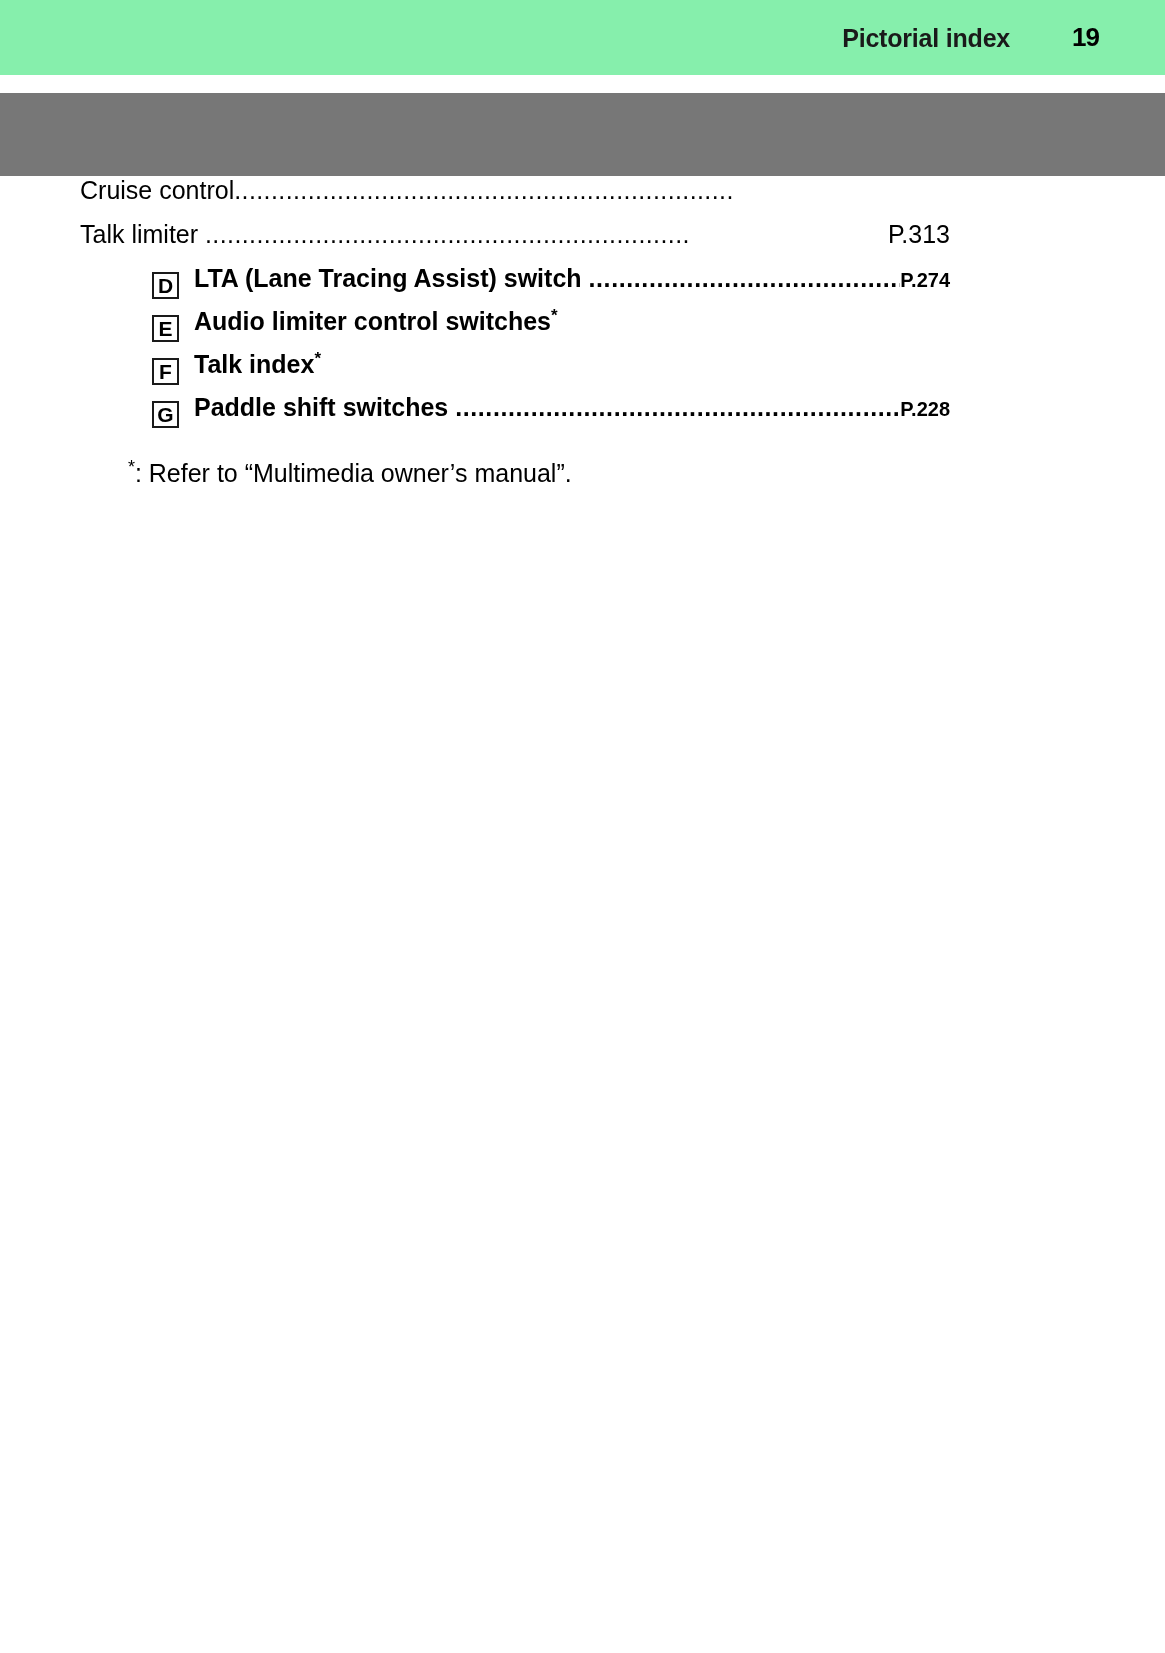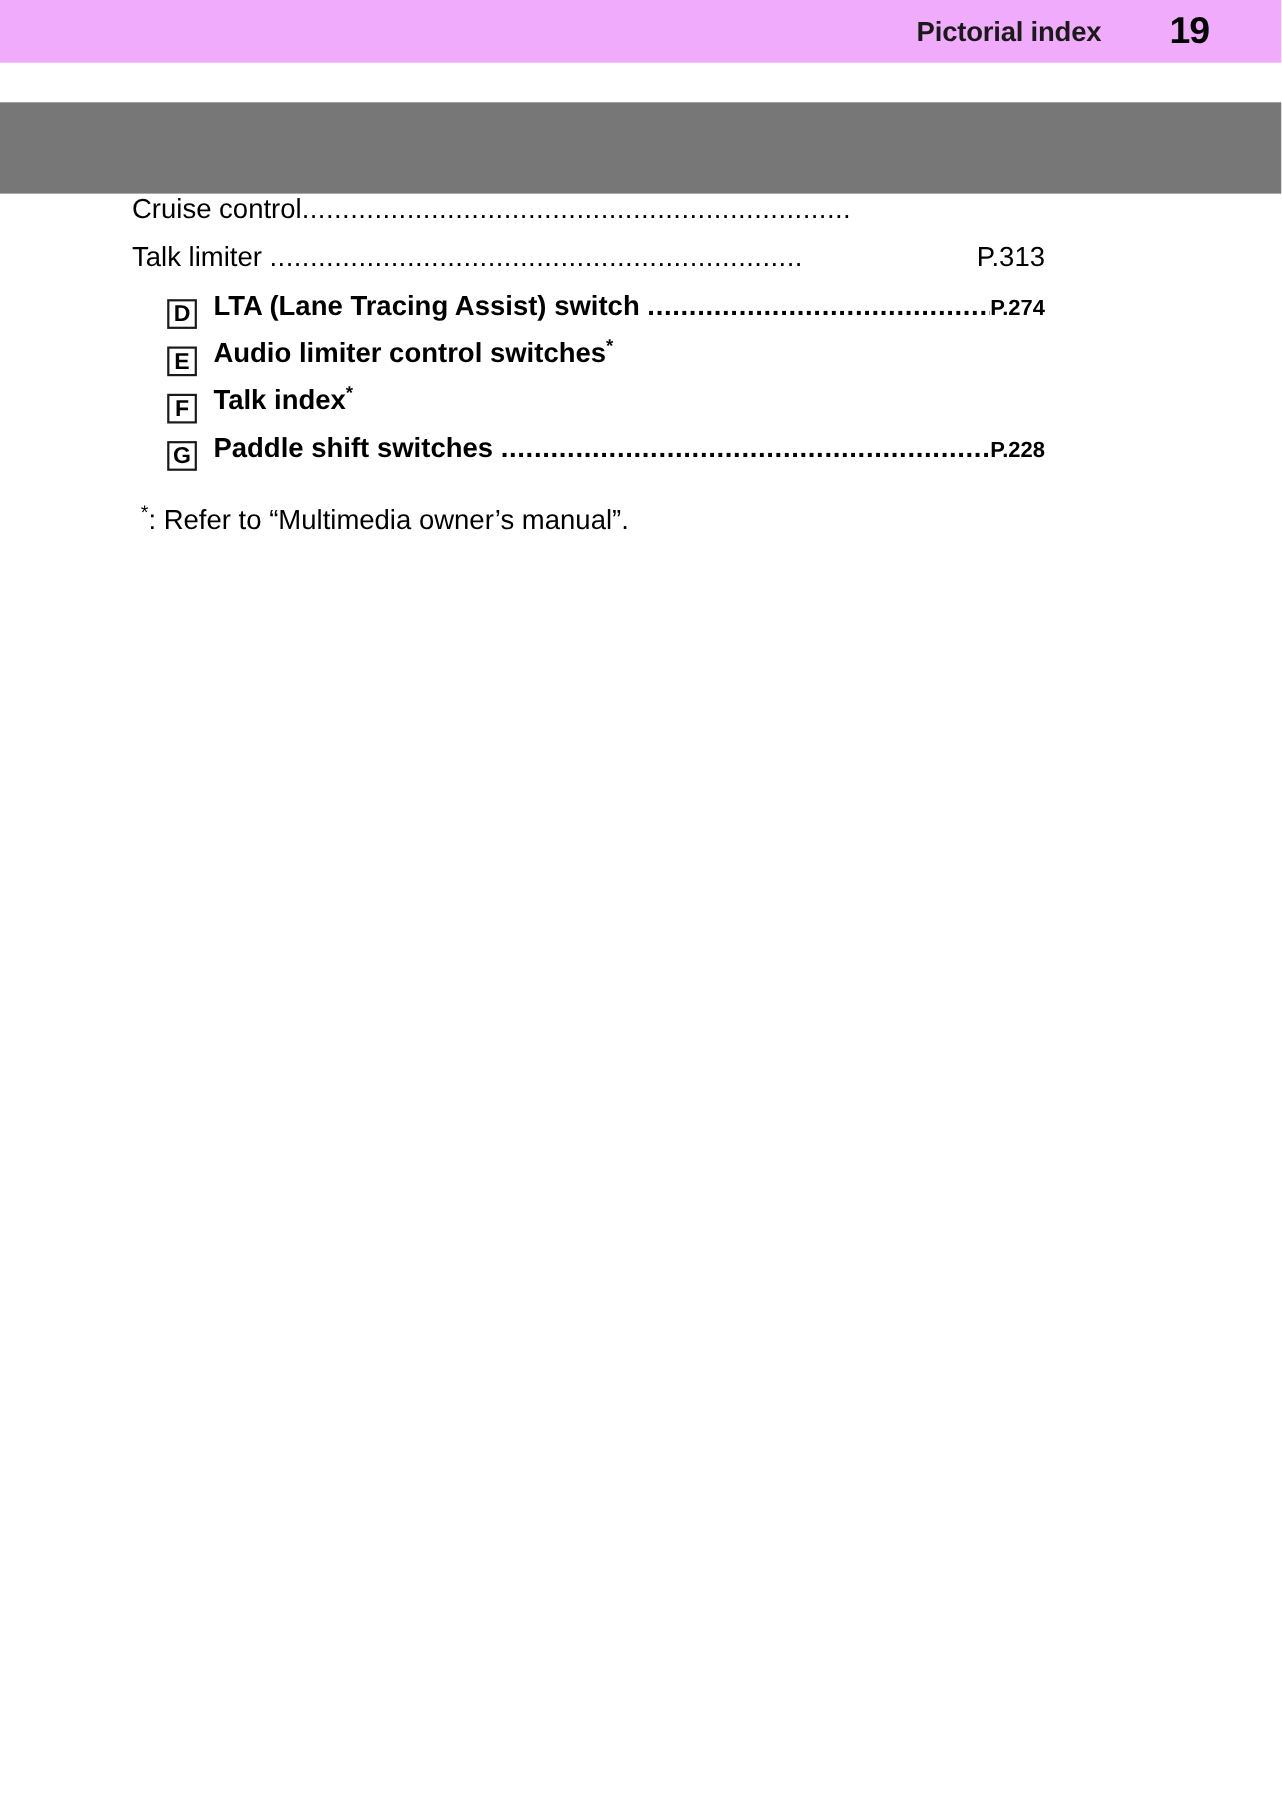--- a/index.html
+++ b/index.html
@@ -15,36 +15,36 @@
     color: #000000;
     overflow: hidden;
   }
 
   
   .header-band {
     position: absolute;
     left: 0;
     top: 0;
     width: 1165px;
-    height: 57px;
-    background: #f0abfc;
+    height: 75px;
+    background: #86efac;
     display: flex;
     align-items: center;
     justify-content: flex-end;
   }
   .header-title {
     font-size: 25px;
     font-weight: bold;
     letter-spacing: -0.2px;
     color: #1a1a1a;
     margin-right: 62px;
     margin-top: 2px;
   }
   .header-pagenum {
-    font-size: 34px;
+    font-size: 26px;
     font-weight: bold;
     color: #000000;
     margin-right: 66px;
     margin-top: 0px;
     letter-spacing: -1px;
   }
 
   .accent-band {
     position: absolute;
     left: 0;
@@ -66,21 +66,21 @@
     display: flex;
     align-items: baseline;
     height: 42px;
     padding-left: 152px;
     padding-right: 0px;
     box-sizing: border-box;
   }
 
   
   .row.sub {
-    padding-left: 120px;
+    padding-left: 80px;
     justify-content: flex-end;
   }
   .row.sub .label,
   .row.sub .leader,
   .row.sub .page {
     font-weight: normal;
     font-size: 25px;
   }
   .row.sub .leader {
     letter-spacing: 0.4px;

